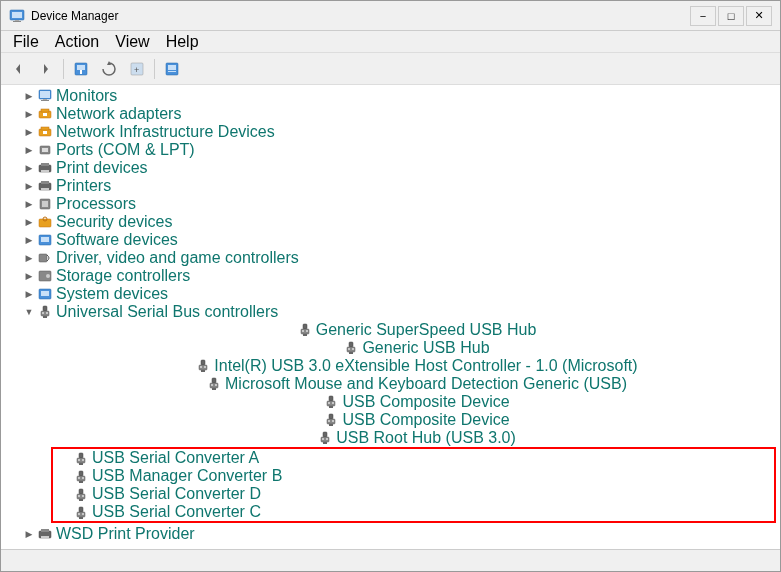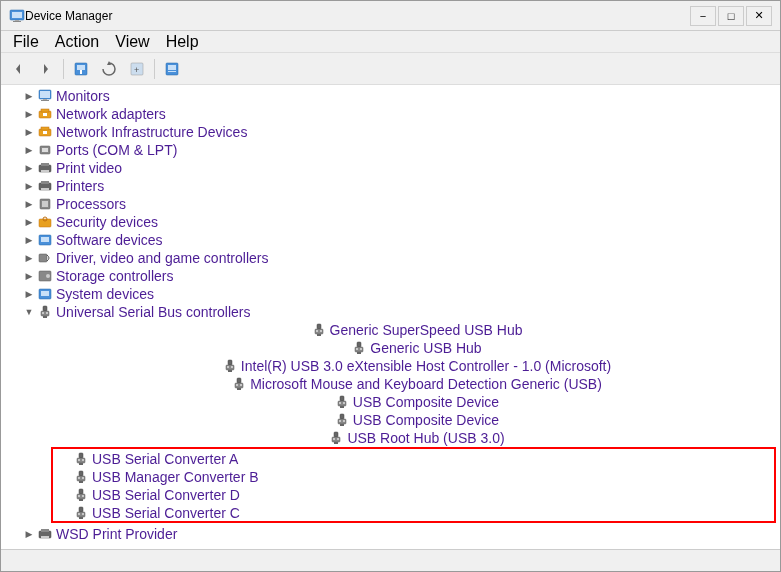--- a/index.html
+++ b/index.html
@@ -25,20 +25,21 @@
       display: flex;
       align-items: center;
       padding: 0 8px;
       border-bottom: 1px solid #ccc;
       justify-content: space-between;
       user-select: none;
     }
     .title-bar-left {
       display: flex;
       align-items: center;
+      gap: 6px;
     }
     .title-text {
       font-size: 12px;
       color: #000;
     }
     .title-bar-controls {
       display: flex;
       gap: 2px;
     }
     .title-btn {
@@ -126,22 +127,22 @@
       width: 16px;
       height: 16px;
       margin-right: 3px;
       display: flex;
       align-items: center;
       justify-content: center;
       flex-shrink: 0;
       font-size: 11px;
     }
     .item-label {
-      font-size: 14px;
-      color: #4c1d95;
+      font-size: 16px;
+      color: #0f766e;
     }
     .indent-1 { padding-left: 20px; }
     .indent-2 { padding-left: 36px; justify-content: center; }
     .highlight-item {
       display: flex;
       align-items: flex-end;
       height: 18px;
       padding-left: 4px;
       white-space: nowrap;
     }
@@ -287,21 +288,21 @@
 
       <div class="tree-item indent-1">
         <div class="expander">▶</div>
         <div class="item-icon">
           <svg width="14" height="14" viewBox="0 0 14 14">
               <rect x="1" y="4" width="12" height="7" rx="1" fill="#666" stroke="#444" stroke-width="0.5"></rect>
               <rect x="3" y="2" width="8" height="3" fill="#888"></rect>
               <rect x="3" y="9" width="8" height="2" fill="#ccc"></rect>
             </svg>
         </div>
-        <span class="item-label">Print video</span>
+        <span class="item-label">Print devices</span>
       </div>
 
       <div class="tree-item indent-1">
         <div class="expander">▶</div>
         <div class="item-icon">
           <svg width="14" height="14" viewBox="0 0 14 14">
               <rect x="1" y="4" width="12" height="7" rx="1" fill="#666" stroke="#444" stroke-width="0.5"></rect>
               <rect x="3" y="2" width="8" height="3" fill="#888"></rect>
               <rect x="3" y="9" width="8" height="2" fill="#ccc"></rect>
             </svg>

